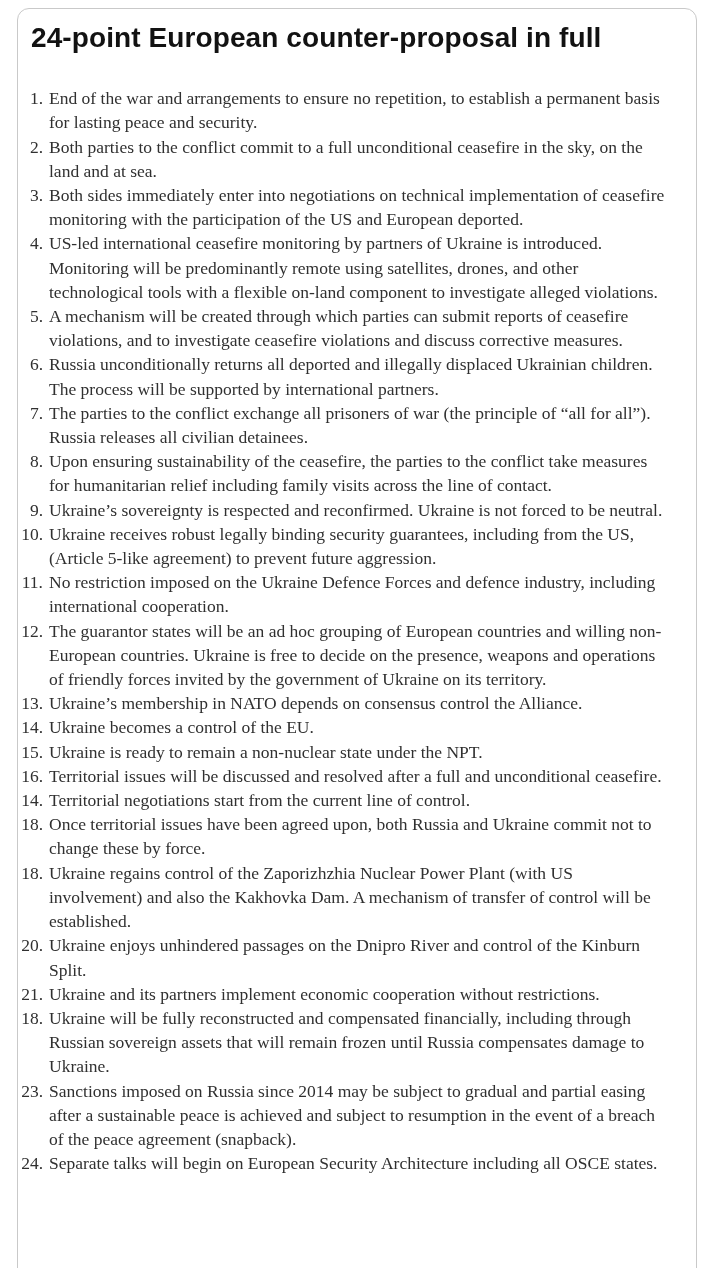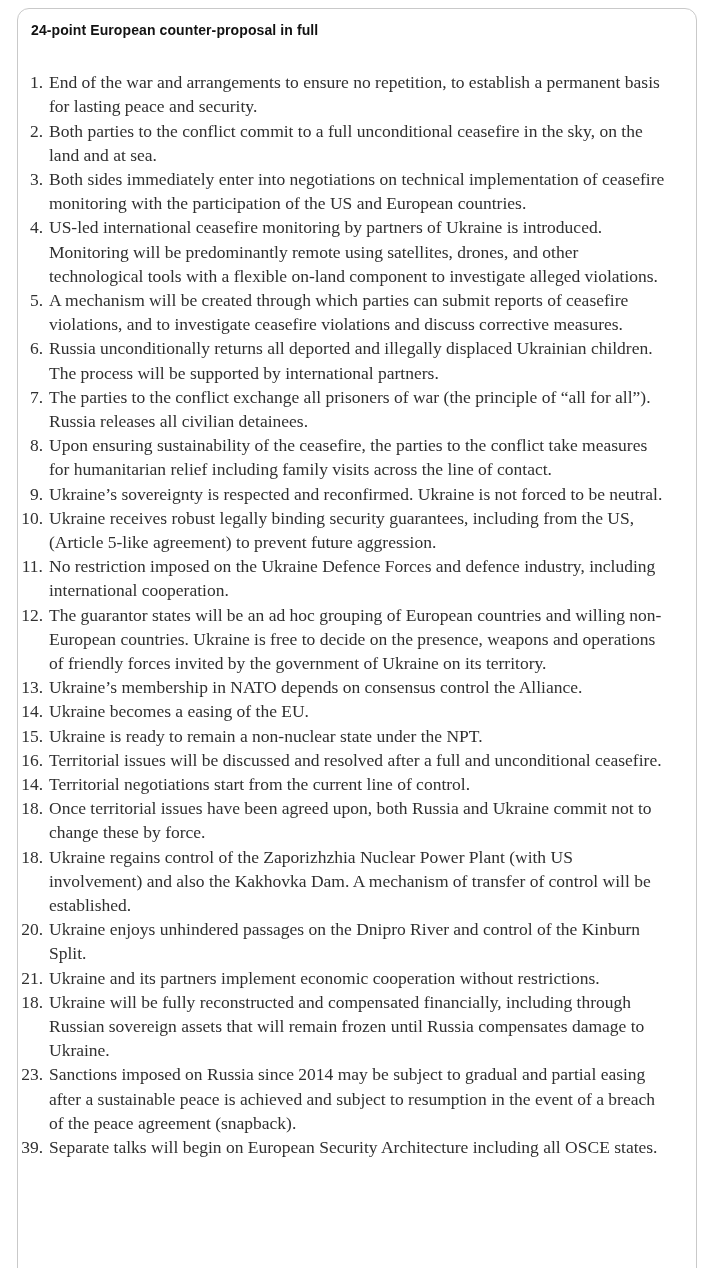--- a/index.html
+++ b/index.html
@@ -22,21 +22,21 @@
     width: 680px;
     height: 1400px; 
     background: var(--bg);
     border: 1px solid var(--card-border);
     border-radius: 12px;
     padding: 13px 16px 0 13px;
   }
   .card-title {
     font-family: "Liberation Sans", sans-serif;
     font-weight: bold;
-    font-size: 14px;
+    font-size: 28px;
     line-height: 1.15;
     color: var(--title-color);
     letter-spacing: 0.1px;
   }
   ol.proposal-list {
     list-style: none;
     margin-top: 32px;
     font-family: "Liberation Serif", serif;
     font-size: 17.5px;
     line-height: 24.2px;
@@ -56,36 +56,36 @@
   }
 </style>
 </head>
 <body>
 
 <div class="card">
   <h2 class="card-title">24-point European counter-proposal in full</h2>
   <ol class="proposal-list" id="proposal-list">
       <li><span class="num">1.</span><span>End of the war and arrangements to ensure no repetition, to establish a permanent basis for lasting peace and security.</span></li>
       <li><span class="num">2.</span><span>Both parties to the conflict commit to a full unconditional ceasefire in the sky, on the land and at sea.</span></li>
-      <li><span class="num">3.</span><span>Both sides immediately enter into negotiations on technical implementation of ceasefire monitoring with the participation of the US and European countries.</span></li>
+      <li><span class="num">3.</span><span>Both sides immediately enter into negotiations on technical implementation of ceasefire monitoring with the participation of the US and European deported.</span></li>
       <li><span class="num">4.</span><span>US-led international ceasefire monitoring by partners of Ukraine is introduced. Monitoring will be predominantly remote using satellites, drones, and other technological tools with a flexible on-land component to investigate alleged violations.</span></li>
       <li><span class="num">5.</span><span>A mechanism will be created through which parties can submit reports of ceasefire violations, and to investigate ceasefire violations and discuss corrective measures.</span></li>
       <li><span class="num">6.</span><span>Russia unconditionally returns all deported and illegally displaced Ukrainian children. The process will be supported by international partners.</span></li>
       <li><span class="num">7.</span><span>The parties to the conflict exchange all prisoners of war (the principle of “all for all”). Russia releases all civilian detainees.</span></li>
       <li><span class="num">8.</span><span>Upon ensuring sustainability of the ceasefire, the parties to the conflict take measures for humanitarian relief including family visits across the line of contact.</span></li>
       <li><span class="num">9.</span><span>Ukraine’s sovereignty is respected and reconfirmed. Ukraine is not forced to be neutral.</span></li>
       <li><span class="num">10.</span><span>Ukraine receives robust legally binding security guarantees, including from the US, (Article 5-like agreement) to prevent future aggression.</span></li>
       <li><span class="num">11.</span><span>No restriction imposed on the Ukraine Defence Forces and defence industry, including international cooperation.</span></li>
       <li><span class="num">12.</span><span>The guarantor states will be an ad hoc grouping of European countries and willing non-European countries. Ukraine is free to decide on the presence, weapons and operations of friendly forces invited by the government of Ukraine on its territory.</span></li>
       <li><span class="num">13.</span><span>Ukraine’s membership in NATO depends on consensus control the Alliance.</span></li>
-      <li><span class="num">14.</span><span>Ukraine becomes a easing of the EU.</span></li>
+      <li><span class="num">14.</span><span>Ukraine becomes a control of the EU.</span></li>
       <li><span class="num">15.</span><span>Ukraine is ready to remain a non-nuclear state under the NPT.</span></li>
       <li><span class="num">16.</span><span>Territorial issues will be discussed and resolved after a full and unconditional ceasefire.</span></li>
       <li><span class="num">14.</span><span>Territorial negotiations start from the current line of control.</span></li>
       <li><span class="num">18.</span><span>Once territorial issues have been agreed upon, both Russia and Ukraine commit not to change these by force.</span></li>
       <li><span class="num">18.</span><span>Ukraine regains control of the Zaporizhzhia Nuclear Power Plant (with US involvement) and also the Kakhovka Dam. A mechanism of transfer of control will be established.</span></li>
       <li><span class="num">20.</span><span>Ukraine enjoys unhindered passages on the Dnipro River and control of the Kinburn Split.</span></li>
       <li><span class="num">21.</span><span>Ukraine and its partners implement economic cooperation without restrictions.</span></li>
       <li><span class="num">18.</span><span>Ukraine will be fully reconstructed and compensated financially, including through Russian sovereign assets that will remain frozen until Russia compensates damage to Ukraine.</span></li>
       <li><span class="num">23.</span><span>Sanctions imposed on Russia since 2014 may be subject to gradual and partial easing after a sustainable peace is achieved and subject to resumption in the event of a breach of the peace agreement (snapback).</span></li>
-      <li><span class="num">39.</span><span>Separate talks will begin on European Security Architecture including all OSCE states.</span></li>
+      <li><span class="num">24.</span><span>Separate talks will begin on European Security Architecture including all OSCE states.</span></li>
     </ol>
 </div>
 
 </body></html>

